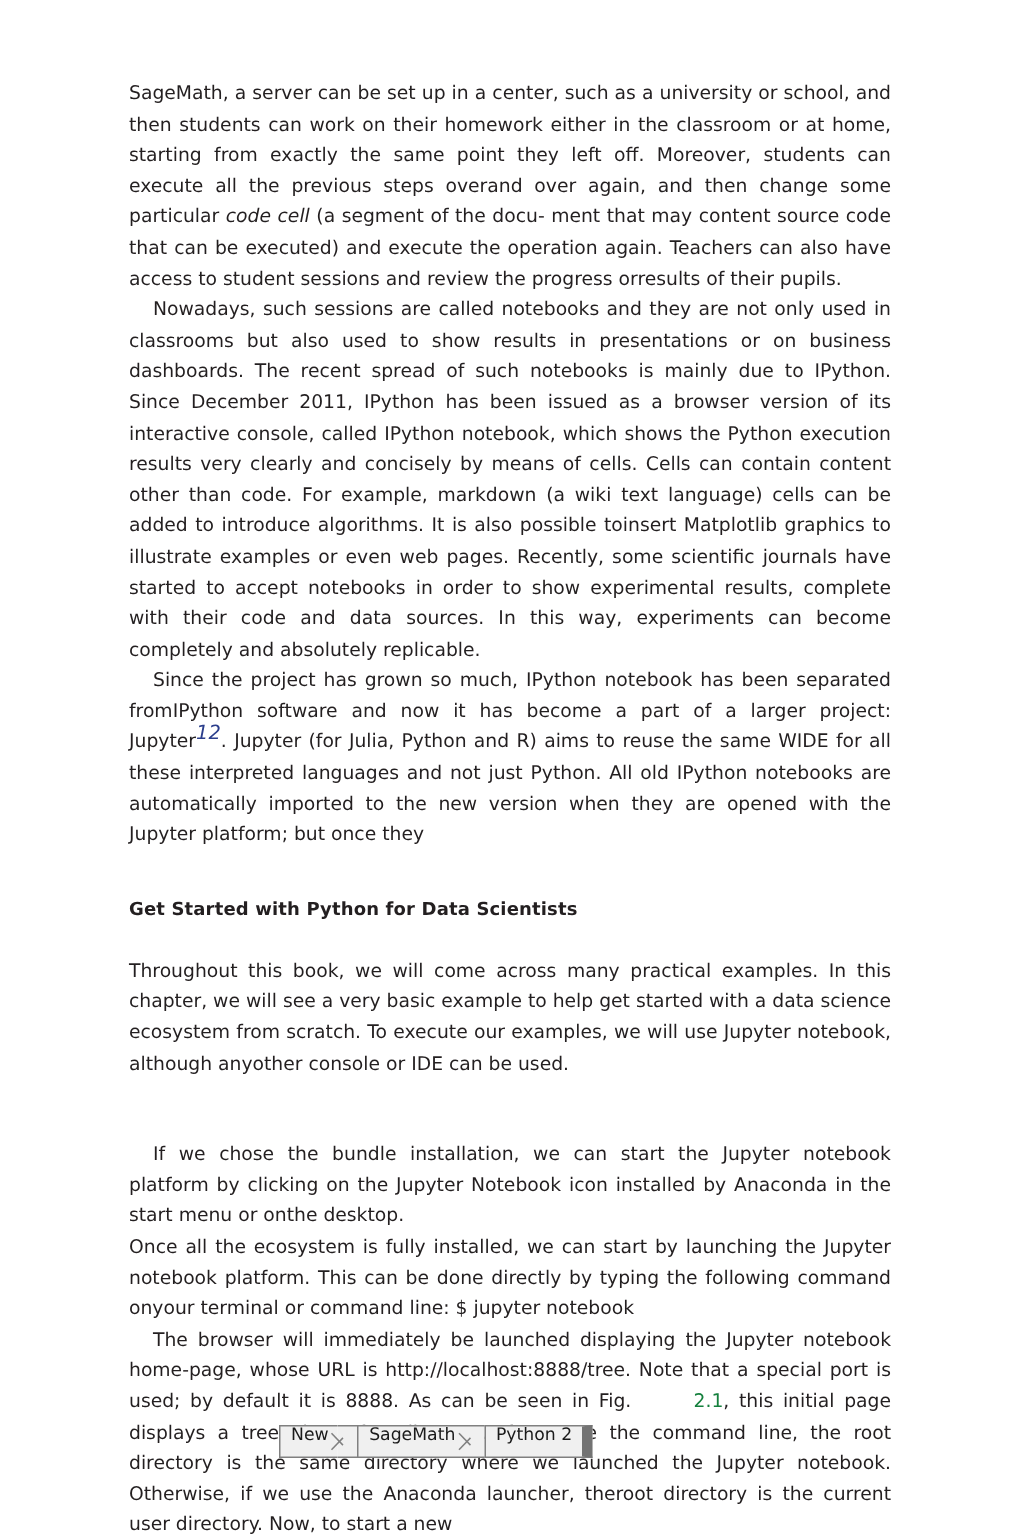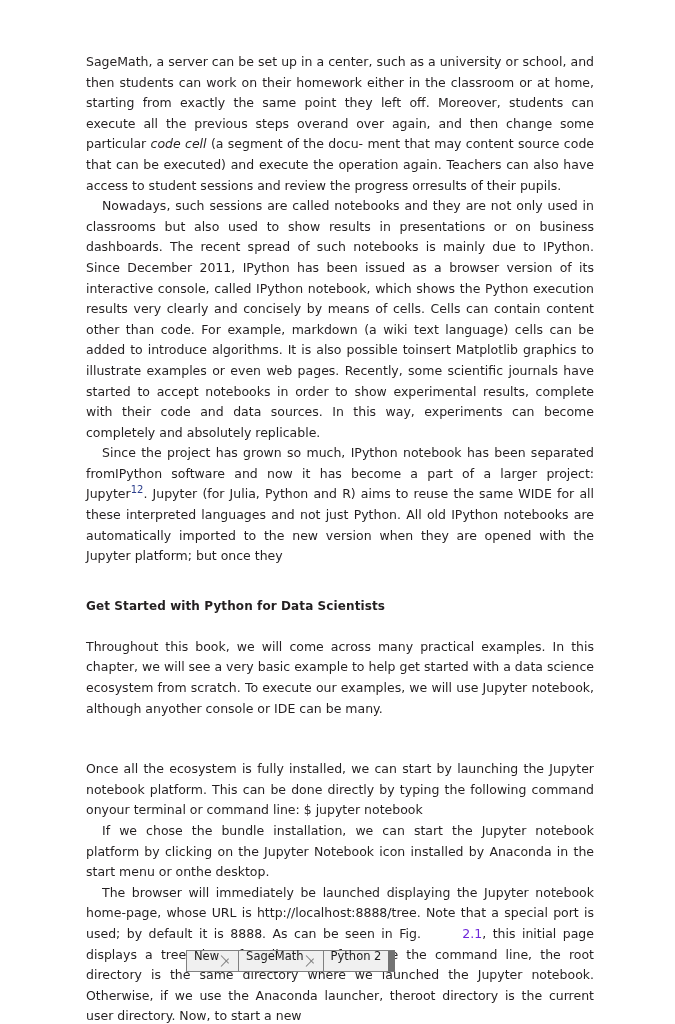--- a/index.html
+++ b/index.html
@@ -65,28 +65,29 @@
     color: #231f20;
     letter-spacing: 0px;
   }
 
   .gap-head-top { height: 32px; }
   .gap-head-bottom { height: 24px; }
   .gap-sub-top { height: 27px; }
   .gap-sub-bottom { height: 13px; }
 
   sup.fnref {
-    font-size: 10px;
+    font-size: 13px;
     vertical-align: super;
     line-height: 0;
     color: #2b3e8c;
+    font-style: italic;
   }
 
   .xref {
-    color: #6d28d9;
+    color: #15803d;
     margin-left: 35px;
   }
 
   em.it {
     font-style: italic;
   }
 
   
   .crumbs {
     position: absolute;
@@ -155,30 +156,30 @@
     <p class="body-par indent"><span>Nowadays, such sessions are called notebooks and they are not only used in classrooms but also used to show results in presentations or on business dashboards. The recent spread of such notebooks is mainly due to IPython. Since December 2011, IPython has been issued as a browser version of its interactive console, called IPython notebook, which shows the Python execution results very clearly and concisely by means of cells. Cells can contain content other than code. For example, markdown (a wiki text language) cells can be added to introduce algorithms. It is also possible to</span><span>insert Matplotlib graphics to illustrate examples or even web pages. Recently, some scientific journals have started to accept notebooks in order to show experimental results, complete with their code and data sources. In this way, experiments can become completely and absolutely replicable.</span></p>
 
     <p class="body-par indent"><span>Since the project has grown so much, IPython notebook has been separated from</span><span>IPython software and now it has become a part of a larger project: Jupyter</span><sup class="fnref">12</sup><span>. Jupyter (for Julia, Python and R) aims to reuse the same WIDE for all these interpreted languages and not just Python. All old IPython notebooks are automatically imported to the new version when they are opened with the Jupyter platform; but once they</span></p>
 
     <div class="gap-head-top"></div>
 
     <h2 class="sec-head">Get Started with Python for Data Scientists</h2>
 
     <div class="gap-head-bottom"></div>
 
-    <p class="body-par"><span>Throughout this book, we will come across many practical examples. In this chapter, we will see a very basic example to help get started with a data science ecosystem from scratch. To execute our examples, we will use Jupyter notebook, although any</span><span>other console or IDE can be many.</span></p>
+    <p class="body-par"><span>Throughout this book, we will come across many practical examples. In this chapter, we will see a very basic example to help get started with a data science ecosystem from scratch. To execute our examples, we will use Jupyter notebook, although any</span><span>other console or IDE can be used.</span></p>
 
     <div class="gap-sub-top"></div>
 
 
     <div class="gap-sub-bottom"></div>
 
+    <p class="body-par indent"><span>If we chose the bundle installation, we can start the Jupyter notebook platform by clicking on the Jupyter Notebook icon installed by Anaconda in the start menu or on</span><span>the desktop.</span></p>
+
     <p class="body-par"><span>Once all the ecosystem is fully installed, we can start by launching the Jupyter notebook platform. This can be done directly by typing the following command on</span><span>your terminal or command line: $ jupyter notebook</span></p>
-
-    <p class="body-par indent"><span>If we chose the bundle installation, we can start the Jupyter notebook platform by clicking on the Jupyter Notebook icon installed by Anaconda in the start menu or on</span><span>the desktop.</span></p>
 
     <p class="body-par indent"><span>The browser will immediately be launched displaying the Jupyter notebook home-page, whose URL is http://localhost:8888/tree. Note that a special port is used; by default it is 8888. As can be seen in Fig. </span><span class="xref">2.1</span><span>, this initial page displays a tree view of a directory. If we use the command line, the root directory is the same directory where</span><span> we launched the Jupyter notebook. Otherwise, if we use the Anaconda launcher, the</span><span>root directory is the current user directory. Now, to start a new</span></p>
 
   </div>
 
   <div class="crumbs">
     <div class="crumb">
         <span>New</span>
       </div>
     <div class="crumb-sep"></div>

